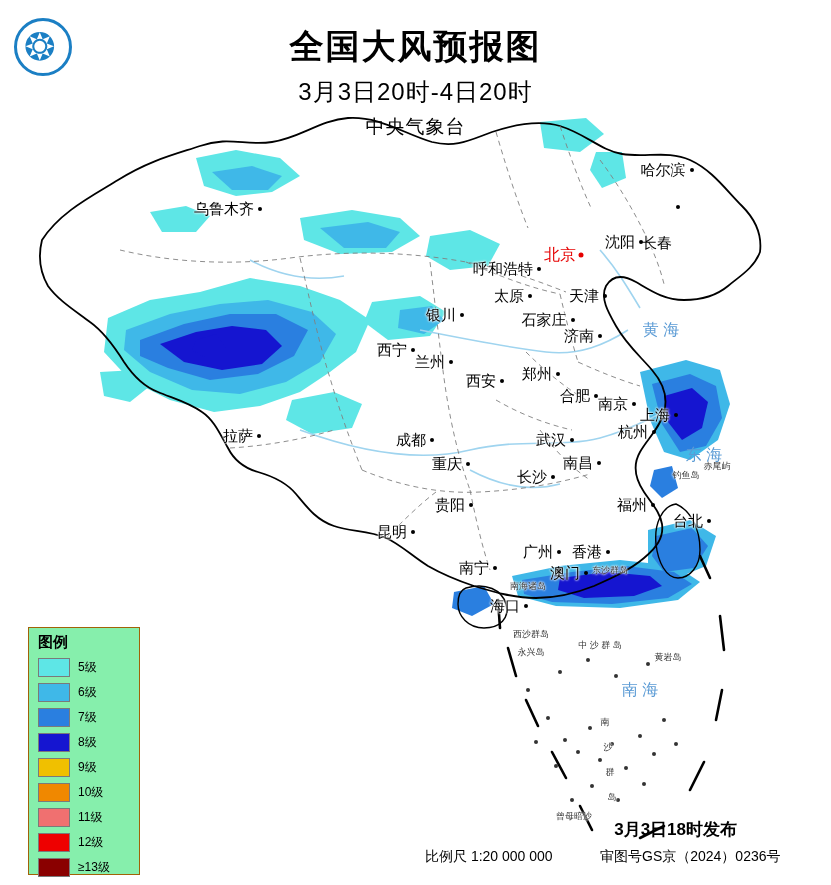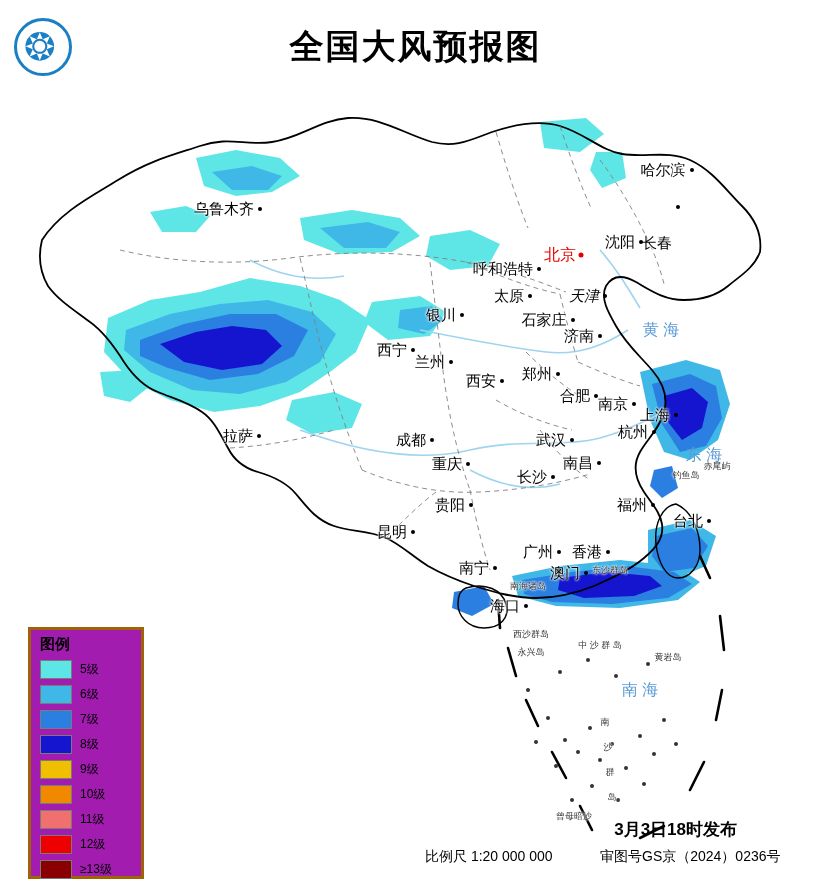--- a/index.html
+++ b/index.html
@@ -55,21 +55,21 @@
   }
   .dot.blk{background:#000;width:4px;height:4px;}
   .sea{
     position:absolute;font-size:16px;color:#5b9bd5;white-space:nowrap;
     transform:translate(-50%,-50%);
   }
 
   
   #legend{
     position:absolute;left:28px;top:627px;width:110px;height:246px;
-    border:3px solid #a16207;background:#a21caf;
+    border:1px solid #a16207;background:#86efac;
   }
   #legend .lg-title{
     font-size:15px;font-weight:bold;color:#000;margin:5px 0 3px 9px;
   }
   .lg-row{display:flex;align-items:center;height:25px;margin-left:9px;}
   .lg-sw{width:30px;height:17px;border:1px solid #7a7a7a;}
   .lg-lb{font-size:12px;color:#000;margin-left:8px;}
 
   
   .release{
@@ -225,35 +225,37 @@
           <circle cx="648" cy="664" r="2"></circle>
       </g>
     </svg>
   </div>
 
   <div class="logo">
     <div class="disc"></div>
     <div class="swirl">❂</div>
   </div>
   <div class="title">全国大风预报图</div>
+  <div class="subtitle">3月3日20时-4日20时</div>
+  <div class="issuer">中央气象台</div>
 
   <div id="labels">
       <div class="city" style="left: 663px; top: 170px;">哈尔滨</div>
       <div class="dot blk" style="left: 691.5px; top: 170px;"></div>
       <div class="city" style="left: 657px; top: 207px; margin-top: 36px;">长春</div>
       <div class="dot blk" style="left: 678px; top: 207px;"></div>
       <div class="city" style="left: 620px; top: 242px;">沈阳</div>
       <div class="dot blk" style="left: 641px; top: 242px;"></div>
       <div class="city cap" style="left: 560px; top: 255px;">北京</div>
       <div class="dot" style="left: 581px; top: 255px;"></div>
       <div class="city" style="left: 224px; top: 209px;">乌鲁木齐</div>
       <div class="dot blk" style="left: 260px; top: 209px;"></div>
       <div class="city" style="left: 503px; top: 269px;">呼和浩特</div>
       <div class="dot blk" style="left: 539px; top: 269px;"></div>
-      <div class="city" style="left: 584px; top: 296px; font-style: italic;">天津</div>
+      <div class="city" style="left: 584px; top: 296px;">天津</div>
       <div class="dot blk" style="left: 605px; top: 296px;"></div>
       <div class="city" style="left: 509px; top: 296px;">太原</div>
       <div class="dot blk" style="left: 530px; top: 296px;"></div>
       <div class="city" style="left: 544px; top: 320px;">石家庄</div>
       <div class="dot blk" style="left: 572.5px; top: 320px;"></div>
       <div class="city" style="left: 579px; top: 336px;">济南</div>
       <div class="dot blk" style="left: 600px; top: 336px;"></div>
       <div class="city" style="left: 441px; top: 315px;">银川</div>
       <div class="dot blk" style="left: 462px; top: 315px;"></div>
       <div class="city" style="left: 392px; top: 350px;">西宁</div>

